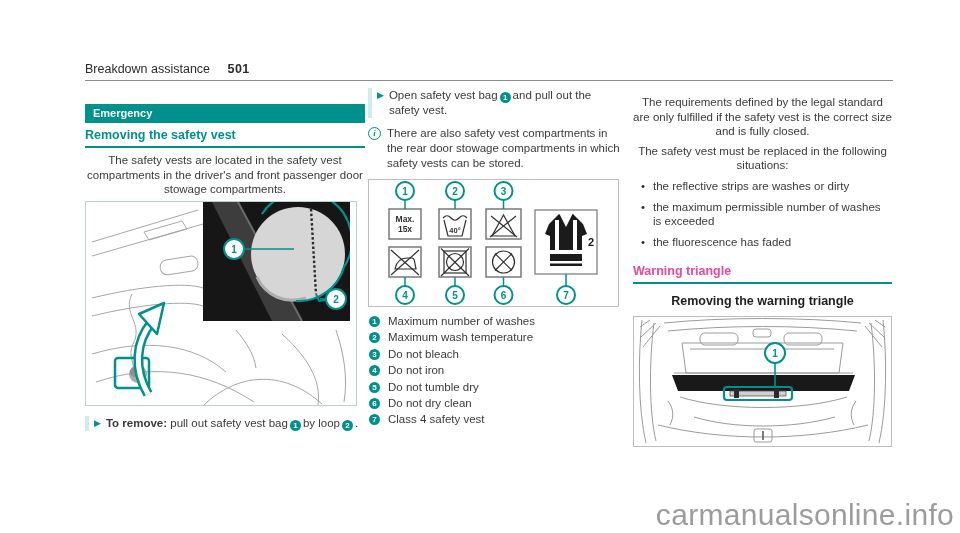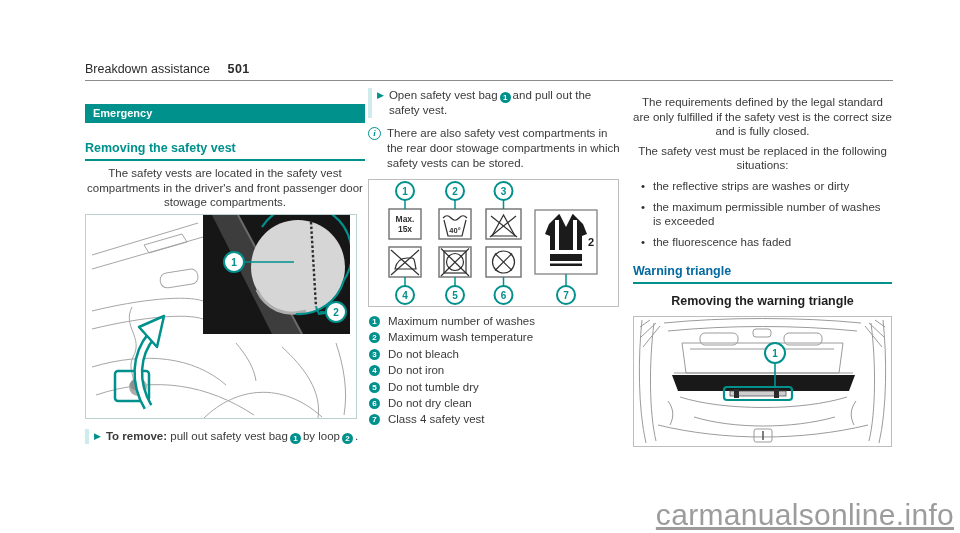--- a/index.html
+++ b/index.html
@@ -11,22 +11,22 @@
   .runhead{position:absolute;left:85px;top:62px;width:808px;}
   .runhead-line{text-align:left;font-size:12.5px;color:#2b2b2b;}
   .runhead-line .pgnum{font-weight:bold;margin-left:14px;letter-spacing:.4px;}
   .runhead-rule{border-bottom:1.2px solid #8b8b8b;margin-top:4px;}
 
   .col-left{position:absolute;left:85px;top:104px;width:280px;}
   .col-mid{position:absolute;left:368px;top:88px;width:252px;}
   .col-right{position:absolute;left:633px;top:95px;width:259px;}
 
   .banner{background:#00918d;color:#fff;font-weight:bold;font-size:11px;padding:3px 8px 4px;}
-  .subhead{color:#00918d;font-weight:bold;font-size:12.5px;padding:18px 0 4px;border-bottom:2px solid #00918d;}
-  .h2-teal{color:#0369a1;font-weight:bold;font-size:12.5px;padding:0 0 4px;border-bottom:2px solid #00918d;margin-top:15px;}
+  .subhead{color:#00918d;font-weight:bold;font-size:12.5px;padding:5px 0 4px;border-bottom:2px solid #00918d;}
+  .h2-teal{color:#ec4899;font-weight:bold;font-size:12.5px;padding:0 0 4px;border-bottom:2px solid #00918d;margin-top:15px;}
   .h3-black{color:#1f1f1f;font-weight:bold;font-size:12.5px;margin-top:10px;text-align:center;}
 
   .body-text{font-size:11.5px;line-height:14.6px;text-align:center;}
   .para{margin-top:5px;}
 
   .fig{background:#fff;display:block;}
   .fig-door{border:1px solid #b9d2d0;margin-top:4px;}
   .fig-care{border:1px solid #bdbdbd;margin-top:8px;}
   .fig-trunk{border:1px solid #bdbdbd;margin-top:8px;}
 
@@ -43,21 +43,21 @@
   .note-text{flex:1;font-size:11.5px;line-height:15px;}
 
   .legend{margin-top:8px;}
   .legend-row{display:flex;align-items:flex-start;font-size:11.5px;line-height:13.5px;margin-bottom:2.9px;}
   .legend-row .chip{flex:0 0 11px;margin:1px 8px 0 1px;}
 
   .bullets{margin-top:4px;}
   .bullet{display:flex;font-size:11.5px;line-height:14.6px;margin-top:6px;}
   .bullet .dot{flex:0 0 20px;text-align:center;color:#2b2b2b;}
 
-  .watermark{position:absolute;right:6px;bottom:1px;font-size:30px;color:#9c9c9c;letter-spacing:.3px;text-decoration:underline;}
+  .watermark{position:absolute;right:6px;bottom:1px;font-size:30px;color:#9c9c9c;letter-spacing:.3px;}
 
   
   .co{fill:#00918d;font-size:10px;font-weight:bold;text-anchor:middle;font-family:"Liberation Sans",sans-serif;}
   .symtxt{fill:#2f2f2f;font-size:8.5px;font-weight:bold;text-anchor:middle;font-family:"Liberation Sans",sans-serif;}
   .vesttxt{fill:#1b1b1b;font-size:11px;font-weight:bold;text-anchor:middle;font-family:"Liberation Sans",sans-serif;}
 </style>
 </head>
 <body>
 
 <div class="runhead">

